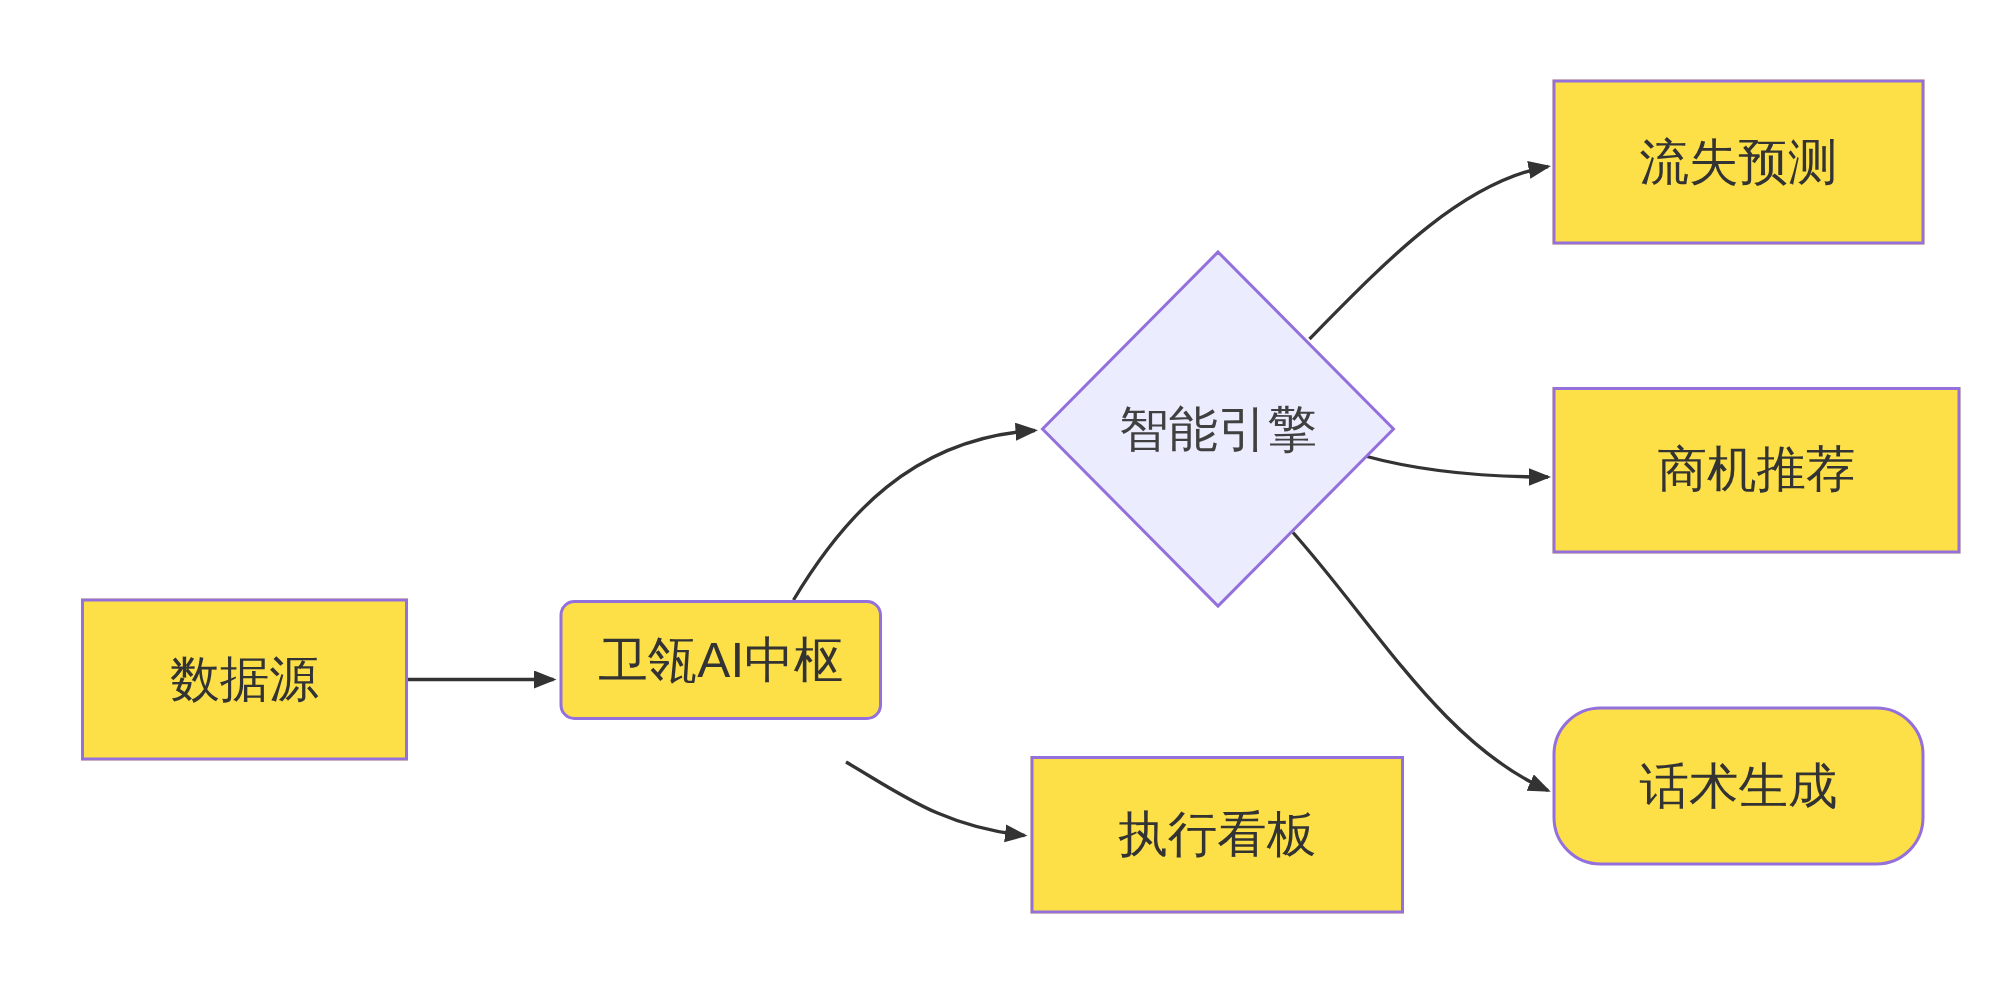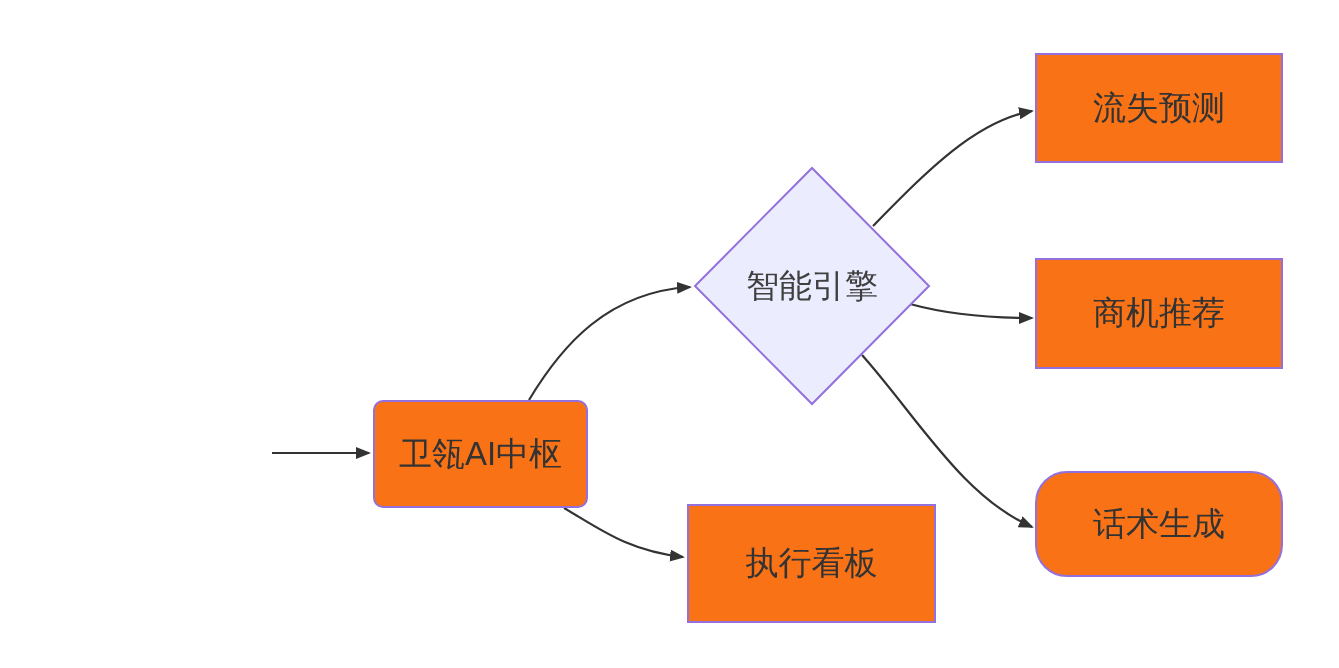--- a/index.html
+++ b/index.html
@@ -23,21 +23,21 @@
     height: 668px;
   }
   .edge {
     fill: none;
     stroke: #333333;
     stroke-width: 2.2px;
   }
   .node {
     position: absolute;
     box-sizing: border-box;
-    background: #f97316;
+    background: #fde047;
     border: 2px solid #9370DB;
     display: flex;
     align-items: center;
     justify-content: center;
     color: #333333;
     font-size: 33px;
     line-height: 1.1;
     white-space: nowrap;
   }
   .node.rounded {
@@ -49,25 +49,25 @@
     align-items: center;
     justify-content: center;
     color: #404040;
     font-size: 33px;
     line-height: 1.1;
     white-space: nowrap;
     background: transparent;
   }
   
   #node-datasource   { left: 54px;   top: 399px; width: 218px; height: 108px; }
-  #node-aihub        { left: 373px;  top: 400px; width: 215px; height: 108px; }
+  #node-aihub        { left: 373px;  top: 400px; width: 215px; height: 80px; }
   #node-churn        { left: 1035px; top: 53px;  width: 248px; height: 110px; }
-  #node-opportunity  { left: 1035px; top: 258px; width: 248px; height: 111px; }
+  #node-opportunity  { left: 1035px; top: 258px; width: 272px; height: 111px; }
   #node-script       { left: 1035px; top: 471px; width: 248px; height: 106px; border-radius: 32px; }
-  #node-dashboard    { left: 687px;  top: 504px; width: 249px; height: 119px; }
+  #node-dashboard    { left: 687px;  top: 504px; width: 249px; height: 105px; }
   #node-engine-label { left: 712px;  top: 264px; width: 200px; height: 44px; }
 </style>
 </head>
 <body>
 
 <div class="canvas">
 
   <svg class="edges-layer" viewBox="0 0 1339 668" xmlns="http://www.w3.org/2000/svg">
     <defs>
       <marker id="arrowhead" markerUnits="userSpaceOnUse" markerWidth="16" markerHeight="14" refX="13" refY="6" orient="auto">
@@ -83,20 +83,23 @@
 
     <path class="edge" d="M 873,226 C 925,173 975,121 1032,111" marker-end="url(#arrowhead)"></path>
 
     <path class="edge" d="M 910,304 C 950,315 990,318 1032,318" marker-end="url(#arrowhead)"></path>
 
     <path class="edge" d="M 862,355 C 918,418 962,496 1032,527" marker-end="url(#arrowhead)"></path>
 
     <polygon points="812,168 929,286 812,404 695,286" fill="#ECECFF" stroke="#9370DB" stroke-width="2"></polygon>
   </svg>
 
+  <div class="node" id="node-datasource">
+    <span>数据源</span>
+  </div>
 
   <div class="node rounded" id="node-aihub">
     <span>卫瓴AI中枢</span>
   </div>
 
   <div class="diamond-label" id="node-engine-label">
     <span>智能引擎</span>
   </div>
 
   <div class="node" id="node-churn">

